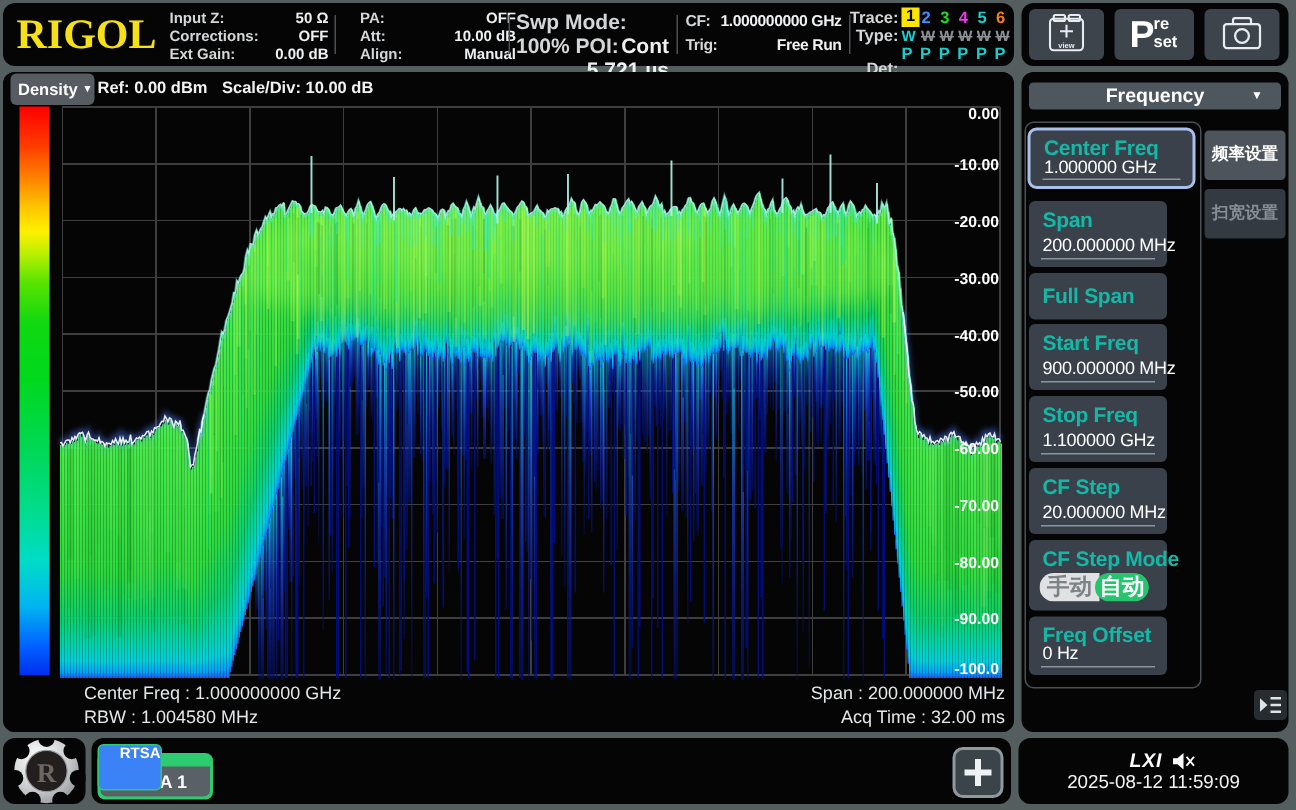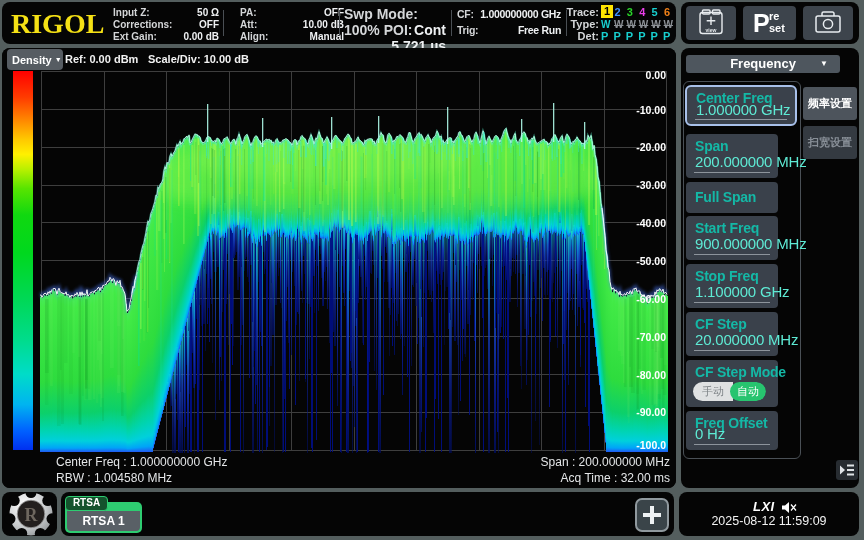--- a/index.html
+++ b/index.html
@@ -5,21 +5,21 @@
 html,body { width:864px; height:540px; background:#545e5e; overflow:hidden;
   font-family:"Liberation Sans", sans-serif; }
 .panel { position:absolute; background:#050505; border-radius:8px; }
 .tb-label { color:#d4d6d8; }
 .row3 { font-size:10px; line-height:12px; font-weight:bold; white-space:nowrap; }
 .row2 { font-size:14px; line-height:16px; font-weight:bold; white-space:nowrap; }
 .row3 span, .row2 span { color:#eef0f2; }
 .vdiv { position:absolute; width:1px; background:#4a4f54; top:8px; bottom:8px; }
 .mbtn { position:absolute; left:5px; width:92px; background:#3a414b; border-radius:4px; color:#fff; }
 .mtitle { position:absolute; left:9px; top:4px; font-size:14px; font-weight:bold; color:#14b8a6; white-space:nowrap; letter-spacing:-0.2px; }
-.mval { position:absolute; left:9px; bottom:8px; font-size:15px; color:#5eead4; white-space:nowrap; letter-spacing:-0.2px; }
+.mval { position:absolute; left:9px; bottom:8px; font-size:12px; color:#ffffff; white-space:nowrap; letter-spacing:-0.2px; }
 .muline { position:absolute; left:8px; right:8px; bottom:5px; height:1px; background:#8d949c; }
 </style></head>
 <body>
 
 <div class="panel" style="left:2px; top:2px; width:674px; height:42px;">
   <div style="position:absolute; left:9px; top:6px; font-family:'Liberation Serif',serif; font-weight:bold; font-size:28px; color:#f5e115; letter-spacing:0px; transform:scaleY(1.0);">RIGOL</div>
   <div class="row3" style="position:absolute; left:111px; top:5px; width:106px;">
     <div class="tb-label">Input Z:<span style="float:right; color:#eef0f2;">50 Ω</span></div>
     <div class="tb-label">Corrections:<span style="float:right; color:#eef0f2;">OFF</span></div>
     <div class="tb-label">Ext Gain:<span style="float:right; color:#eef0f2;">0.00 dB</span></div>
@@ -38,21 +38,21 @@
   <div class="vdiv" style="left:449px;"></div>
   <div class="row2" style="position:absolute; left:455px; top:4px; width:104px; font-size:10.5px; letter-spacing:-0.3px;">
     <div class="tb-label" style="position:relative;">CF:<span style="position:absolute; right:0;">1.000000000 GHz</span></div>
     <div class="tb-label" style="position:relative;">Trig:<span style="position:absolute; right:0;padding-left:28px;">Free Run</span></div>
   </div>
   <div class="vdiv" style="left:564px;"></div>
 
   <div style="position:absolute; left:566px; top:2px; width:108px; height:38px; font-size:11px; font-weight:bold;">
     <div style="position:absolute; right:77px; top:2px; color:#d4d6d8;">Trace:</div>
     <div style="position:absolute; right:77px; top:14px; color:#d4d6d8;">Type:</div>
-    <div style="position:absolute; right:77px; top:26px; color:#d4d6d8;">Det:</div>
+    <div style="position:absolute; right:77px; top:36px; color:#d4d6d8;">Det:</div>
     <div style="position:absolute; left:33px; top:1px; width:12px; height:12.5px; background:#ffe400; color:#000; text-align:center; line-height:13px;">1</div>
     <span style="position:absolute; left:46.4px; top:2px; color:#3e8fff;">2</span>
     <span style="position:absolute; left:58.8px; top:2px; color:#2ad42a;">3</span>
     <span style="position:absolute; left:71.2px; top:2px; color:#e93fe9;">4</span>
     <span style="position:absolute; left:83.6px; top:2px; color:#18cfcf;">5</span>
     <span style="position:absolute; left:96px; top:2px; color:#f08018;">6</span>
     <span style="position:absolute; left:33px; top:15px; color:#18cfcf; font-size:10px;">W</span>
     <span style="position:absolute; left:46px; top:15px; font-size:10px; color:#8d9196; text-decoration:line-through;">W</span>
     <span style="position:absolute; left:58.4px; top:15px; font-size:10px; color:#8d9196; text-decoration:line-through;">W</span>
     <span style="position:absolute; left:70.8px; top:15px; font-size:10px; color:#8d9196; text-decoration:line-through;">W</span>
@@ -1897,21 +1897,21 @@
   <div style="position:absolute; left:63px; top:5px; font-size:11px; font-weight:bold; color:#f2f2f2;">Ref: 0.00 dBm</div>
   <div style="position:absolute; left:146px; top:5px; font-size:11px; font-weight:bold; color:#f2f2f2;">Scale/Div: 10.00 dB</div>
 
   <div style="position:absolute; left:54px; top:407px; font-size:12px; color:#e4e6e8;">Center Freq : 1.000000000 GHz</div>
   <div style="position:absolute; left:54px; top:423px; font-size:12px; color:#e4e6e8;">RBW : 1.004580 MHz</div>
   <div style="position:absolute; right:6px; top:407px; font-size:12px; color:#e4e6e8;">Span : 200.000000 MHz</div>
   <div style="position:absolute; right:6px; top:423px; font-size:12px; color:#e4e6e8;">Acq Time : 32.00 ms</div>
 </div>
 
 <div class="panel" style="left:681px; top:48px; width:178px; height:440px;">
-  <div style="position:absolute; left:5px; top:7px; right:19px; height:18px; background:#4e565e; border-radius:3px; color:#fff; font-size:13px; font-weight:bold; text-align:center; line-height:18px;">Frequency
+  <div style="position:absolute; left:5px; top:7px; right:5px; height:18px; background:#4e565e; border-radius:3px; color:#fff; font-size:13px; font-weight:bold; text-align:center; line-height:18px;">Frequency
     <span style="position:absolute; right:12px; top:0; font-size:8px; color:#fff;">▼</span></div>
   <div style="position:absolute; left:2px; top:33px; width:118px; height:378px; border:1px solid #4a5056; border-radius:6px;"></div>
 
   <div class="mbtn" style="top:37px; height:41px; border:2px solid #a8c0ea; left:4px; width:112px; border-radius:6px; background:#3a414b;">
     <div class="mtitle" style="top:3px;">Center Freq</div>
     <div class="mval" style="bottom:6px;">1.000000 GHz</div>
       <div class="muline" style="bottom:4px;"></div>
   </div>
   <div class="mbtn" style="top:86px; height:44px;">
     <div class="mtitle">Span</div>
@@ -1931,21 +1931,21 @@
     <div class="mval">1.100000 GHz</div>
       <div class="muline"></div>
   </div>
   <div class="mbtn" style="top:264px; height:44px;">
     <div class="mtitle">CF Step</div>
     <div class="mval">20.000000 MHz</div>
       <div class="muline"></div>
   </div>
   <div class="mbtn" style="top:312px; height:47px;">
     <div class="mtitle">CF Step Mode</div>
-    <div style="position:absolute; left:7px; top:22px; width:73px; height:19px; border-radius:10px; overflow:hidden; font-size:11px; font-weight:normal; line-height:19px;">
+    <div style="position:absolute; left:7px; top:22px; width:73px; height:19px; border-radius:10px; overflow:hidden; font-size:15px; font-weight:bold; line-height:19px;">
       <span style="position:absolute; left:0; width:40px; height:19px; background:#dfe1e2; color:#7d8286; text-align:center;">手动</span>
       <span style="position:absolute; left:37px; width:36px; height:19px; background:#27c46f; border-radius:10px; color:#fff; text-align:center;">自动</span>
     </div>
   </div>
   <div class="mbtn" style="top:363px; height:39px;">
     <div class="mtitle">Freq Offset</div>
     <div class="mval">0 Hz</div>
       <div class="muline"></div>
   </div>
 
@@ -1982,21 +1982,21 @@
       <circle r="13.8" fill="#231f1e" stroke="#9a9a9a" stroke-width="0.8"></circle>
       <text x="0" y="7" text-anchor="middle" font-family="Liberation Serif" font-weight="bold" font-size="18" fill="#6e675f">R</text>
     </g>
   </svg>
 </div>
 
 <div class="panel" style="left:61px; top:492px; width:613px; height:44px;">
 
   <div style="position:absolute; left:4px; top:10px; width:77px; height:31px; background:#2ecc71; border-radius:5px;"></div>
   <div style="position:absolute; left:6px; top:19px; width:73px; height:20px; background:#596066; border-radius:0 0 4px 4px; color:#fff; font-size:12px; font-weight:bold; text-align:center; line-height:20px;">RTSA 1</div>
-  <div style="position:absolute; left:4px; top:4px; width:43px; height:15px; background:#14532d; border:1.5px solid #2ecc71; border-radius:4px; color:#fff; font-size:10px; font-weight:bold; text-align:center; line-height:12px;">RTSA</div>
+  <div style="position:absolute; left:4px; top:4px; width:43px; height:31px; background:#3b82f6; border:1.5px solid #2ecc71; border-radius:4px; color:#fff; font-size:10px; font-weight:bold; text-align:right; line-height:12px;">RTSA</div>
 
   <div style="position:absolute; left:574px; top:6px; width:34px; height:34px; background:#3a4449; border:2px solid #90999e; border-radius:7px;">
     <div style="position:absolute; left:6px; top:13.3px; width:18px; height:3.4px; background:#eef2f4;"></div>
     <div style="position:absolute; left:13.3px; top:6px; width:3.4px; height:18px; background:#eef2f4;"></div>
   </div>
 </div>
 
 <div class="panel" style="left:679px; top:492px; width:180px; height:44px; color:#fff;">
   <div style="position:absolute; left:74px; top:7px; font-size:13px; font-weight:bold; font-style:italic; letter-spacing:0.5px;">LXI</div>
   <svg style="position:absolute; left:102px; top:9px;" width="16" height="13" viewBox="0 0 16 13">

